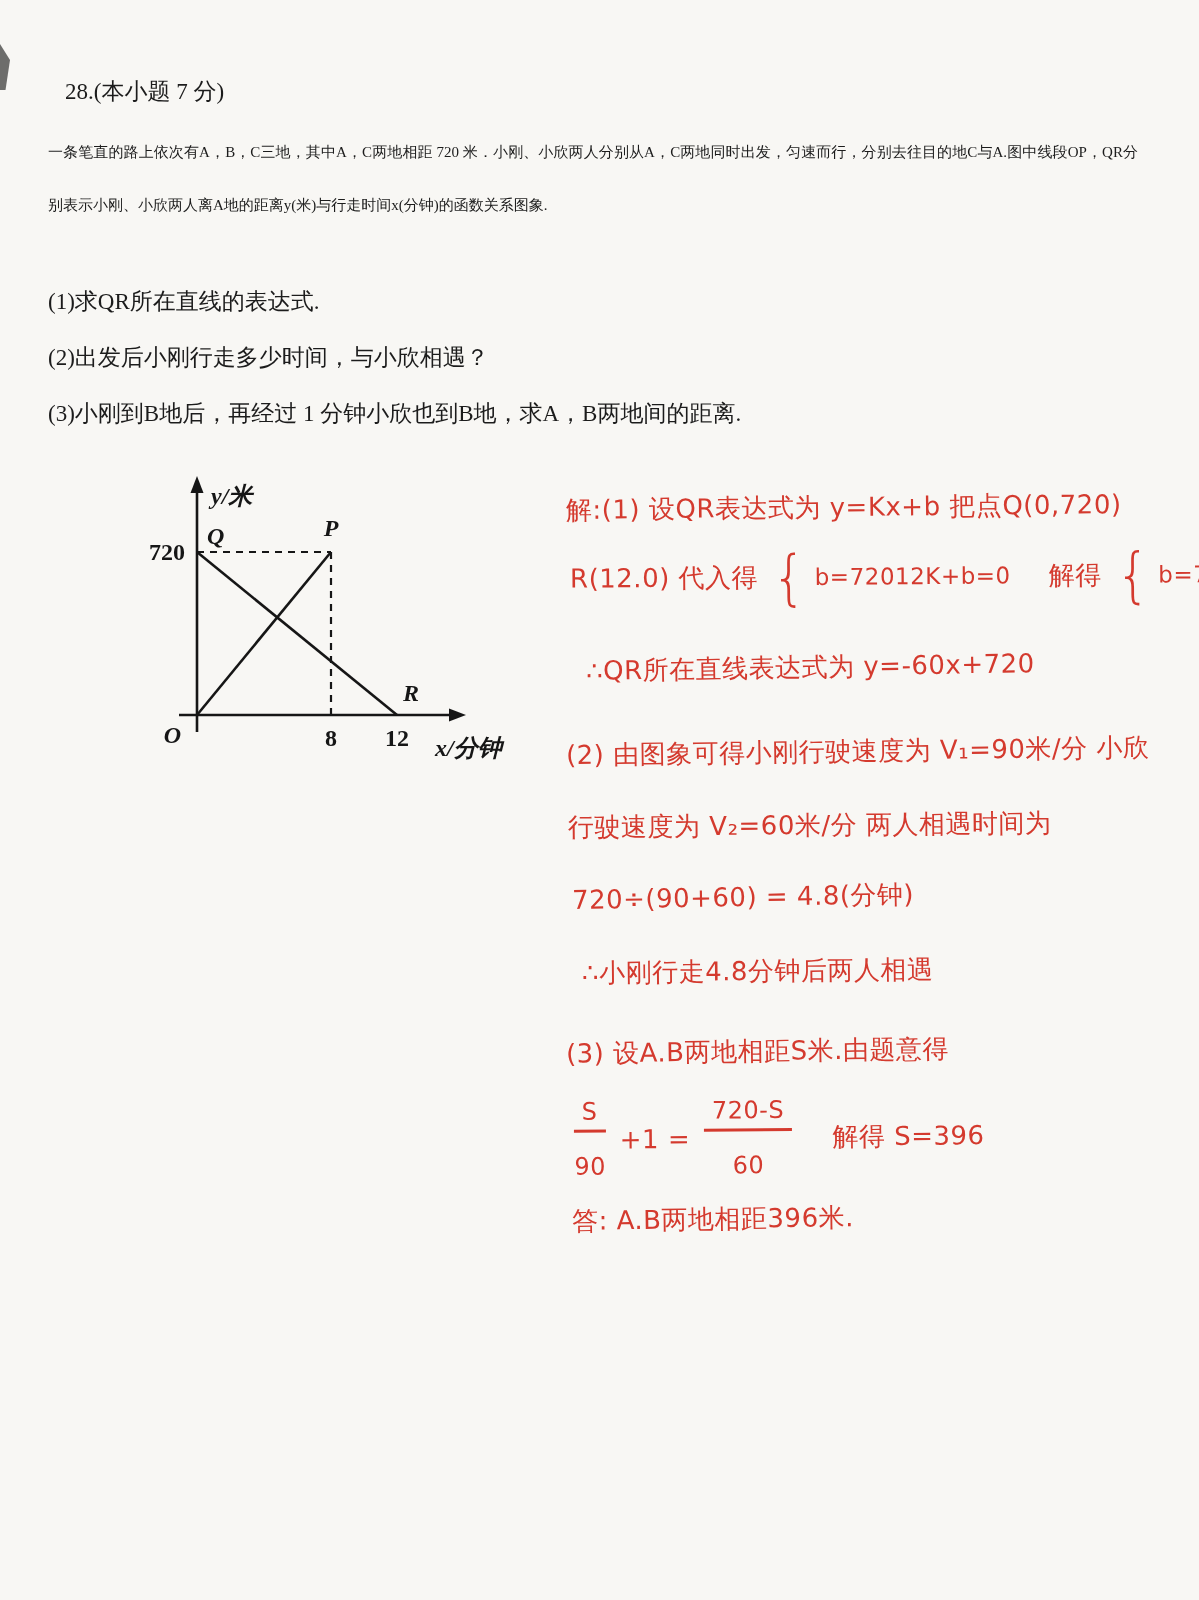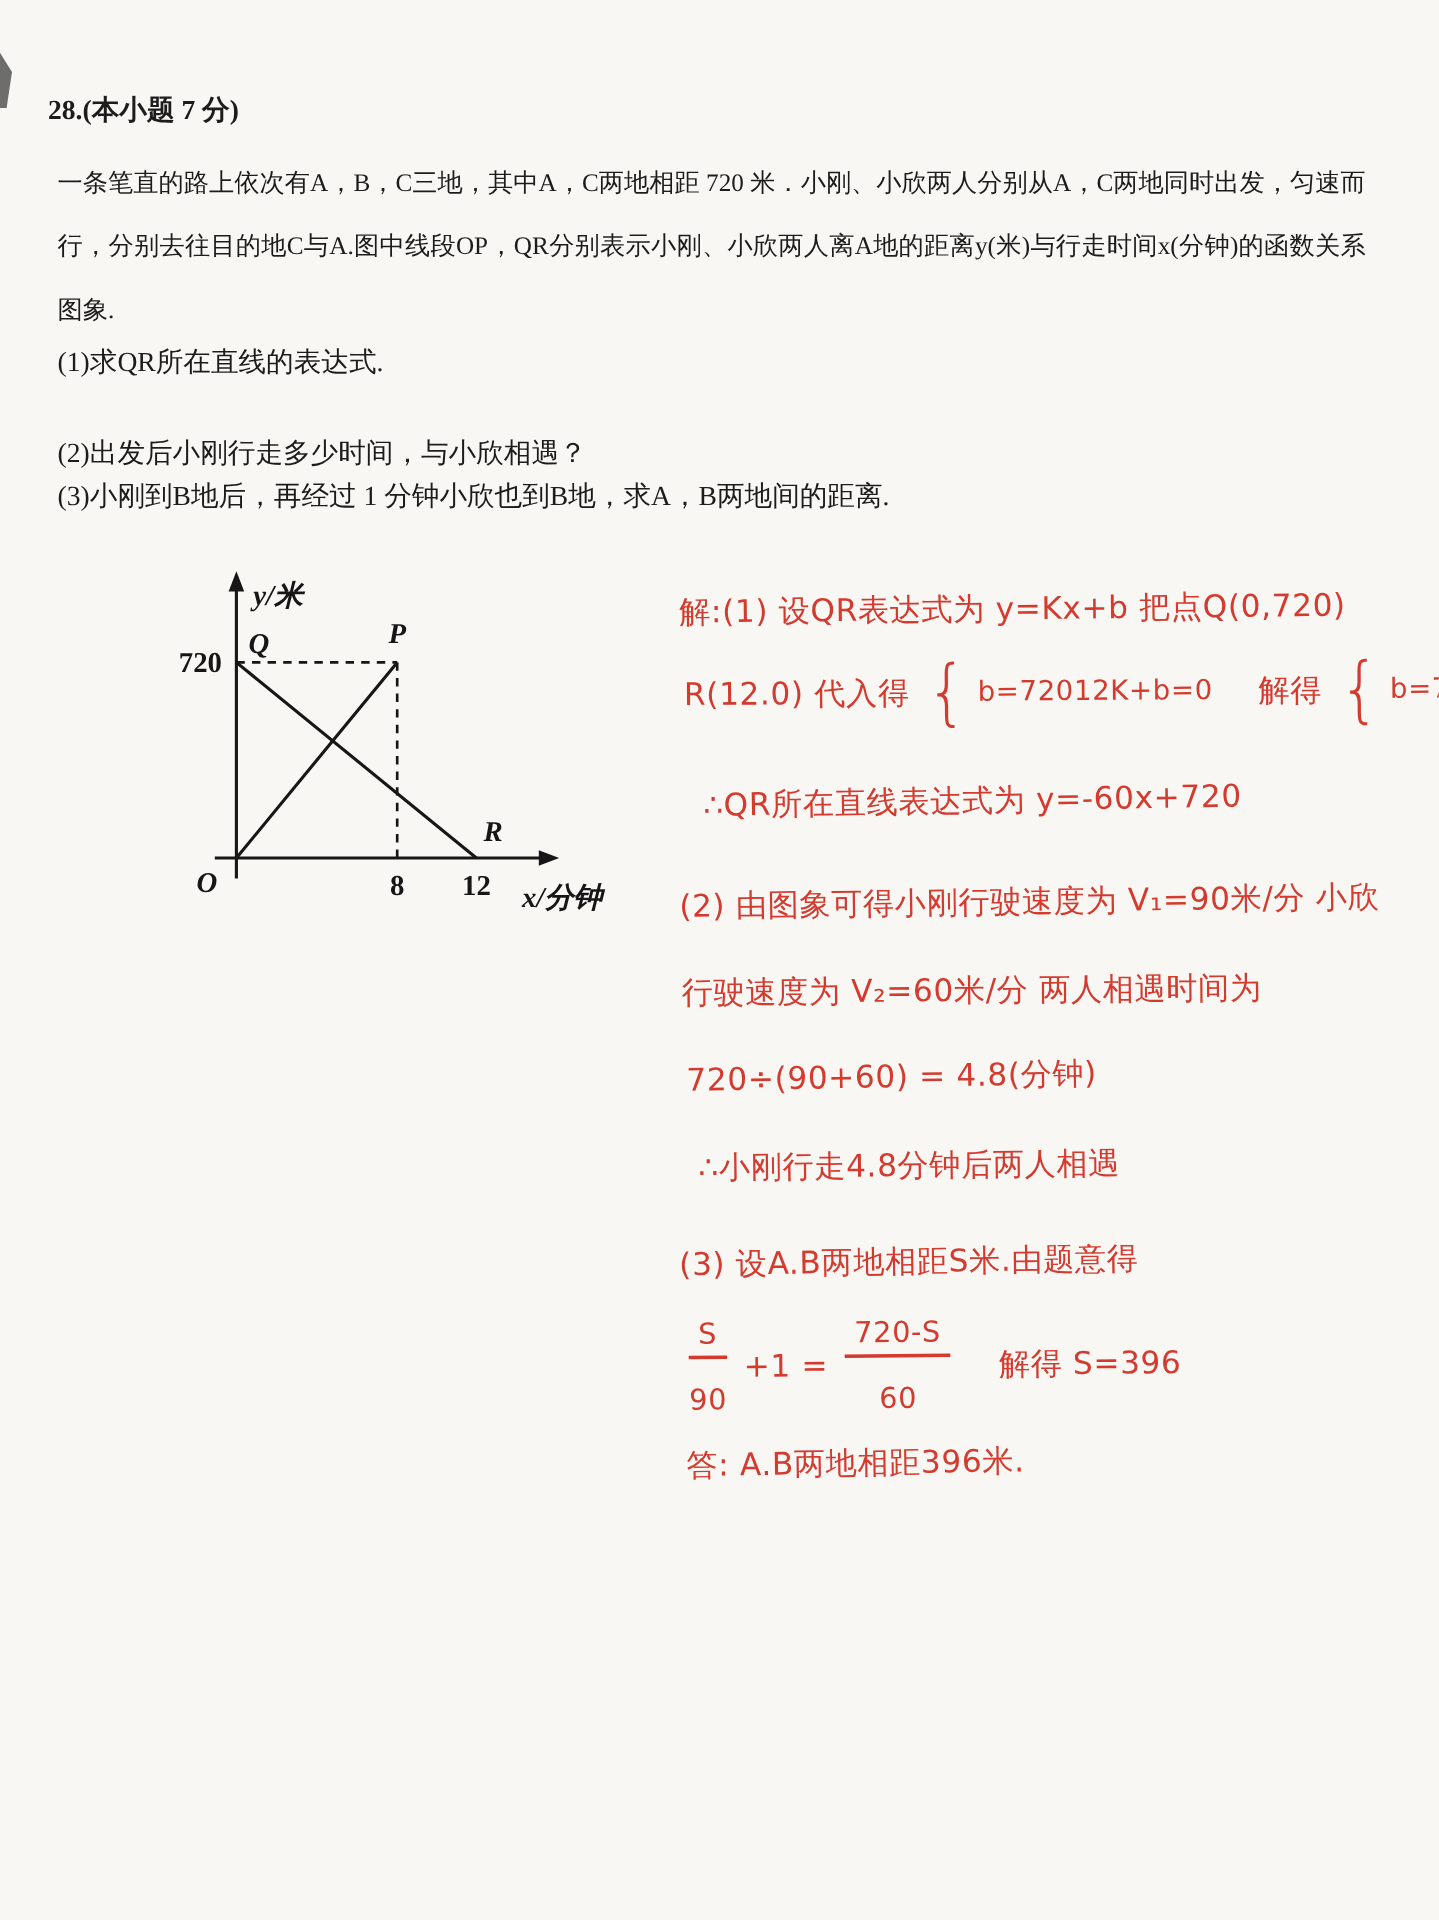--- a/index.html
+++ b/index.html
@@ -12,32 +12,32 @@
     overflow: hidden;
   }
   .photo-edge {
     position: absolute; left: 0; top: 44px;
     width: 10px; height: 46px;
     background: #4a4a48;
     clip-path: polygon(0 0, 100% 35%, 55% 100%, 0 100%);
     opacity: .8;
   }
   .problem-number {
-    position: absolute; left: 40px; top: 76px;
-    font-size: 23px; font-weight: bold;
+    position: absolute; left: 65px; top: 76px;
+    font-size: 23px; font-weight: normal;
   }
   .problem-body {
     position: absolute; left: 48px; top: 126px;
     width: 1090px;
-    font-size: 21px; line-height: 53px;
+    font-size: 15px; line-height: 53px;
     text-align: justify;
   }
   .subq { position: absolute; left: 48px; font-size: 23px; }
   .q1 { top: 286px; }
-  .q2 { top: 362px; }
+  .q2 { top: 342px; }
   .q3 { top: 398px; font-family: Liberation Serif, serif; }
 
   .graph-wrap { position: absolute; left: 135px; top: 470px; width: 390px; height: 310px; }
   .graph-wrap svg { width: 100%; height: 100%; }
   .g-line { stroke: #161616; stroke-width: 2.6; fill: none; }
   .g-dash { stroke: #161616; stroke-width: 2.2; fill: none; stroke-dasharray: 7 6; }
   .g-arrow { fill: #161616; }
   .g-txt { font-family: "Liberation Serif", serif; font-weight: bold; font-size: 24px; fill: #161616; }
   .g-it { font-style: italic; }
 

